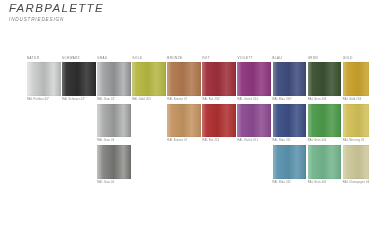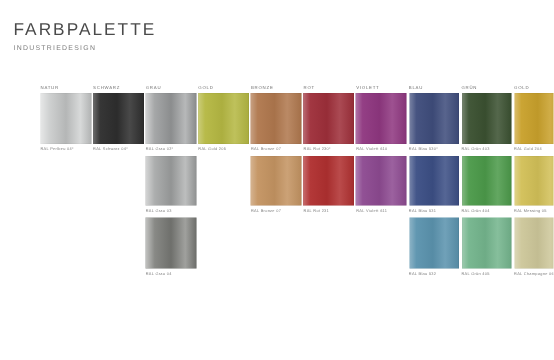--- a/index.html
+++ b/index.html
@@ -7,21 +7,21 @@
   body{
     width:369px;height:195px;overflow:hidden;
     background:#ffffff;
     font-family:"Liberation Sans","DejaVu Sans",sans-serif;
     color:#3a3a3a;
     -webkit-font-smoothing:antialiased;
   }
   .page{position:relative;width:369px;height:195px;box-sizing:border-box;}
 
   
-  .header{position:absolute;left:9px;top:14px;}
+  .header{position:absolute;left:9px;top:2px;font-style:italic;}
   .title{
     font-size:11.5px;letter-spacing:1.35px;font-weight:400;
     color:#4a4a4a;line-height:12px;white-space:nowrap;
   }
   .subtitle{
     font-size:4.6px;letter-spacing:0.85px;font-weight:400;
     color:#7d7d7d;line-height:7px;margin-top:2px;white-space:nowrap;
   }
 
   

